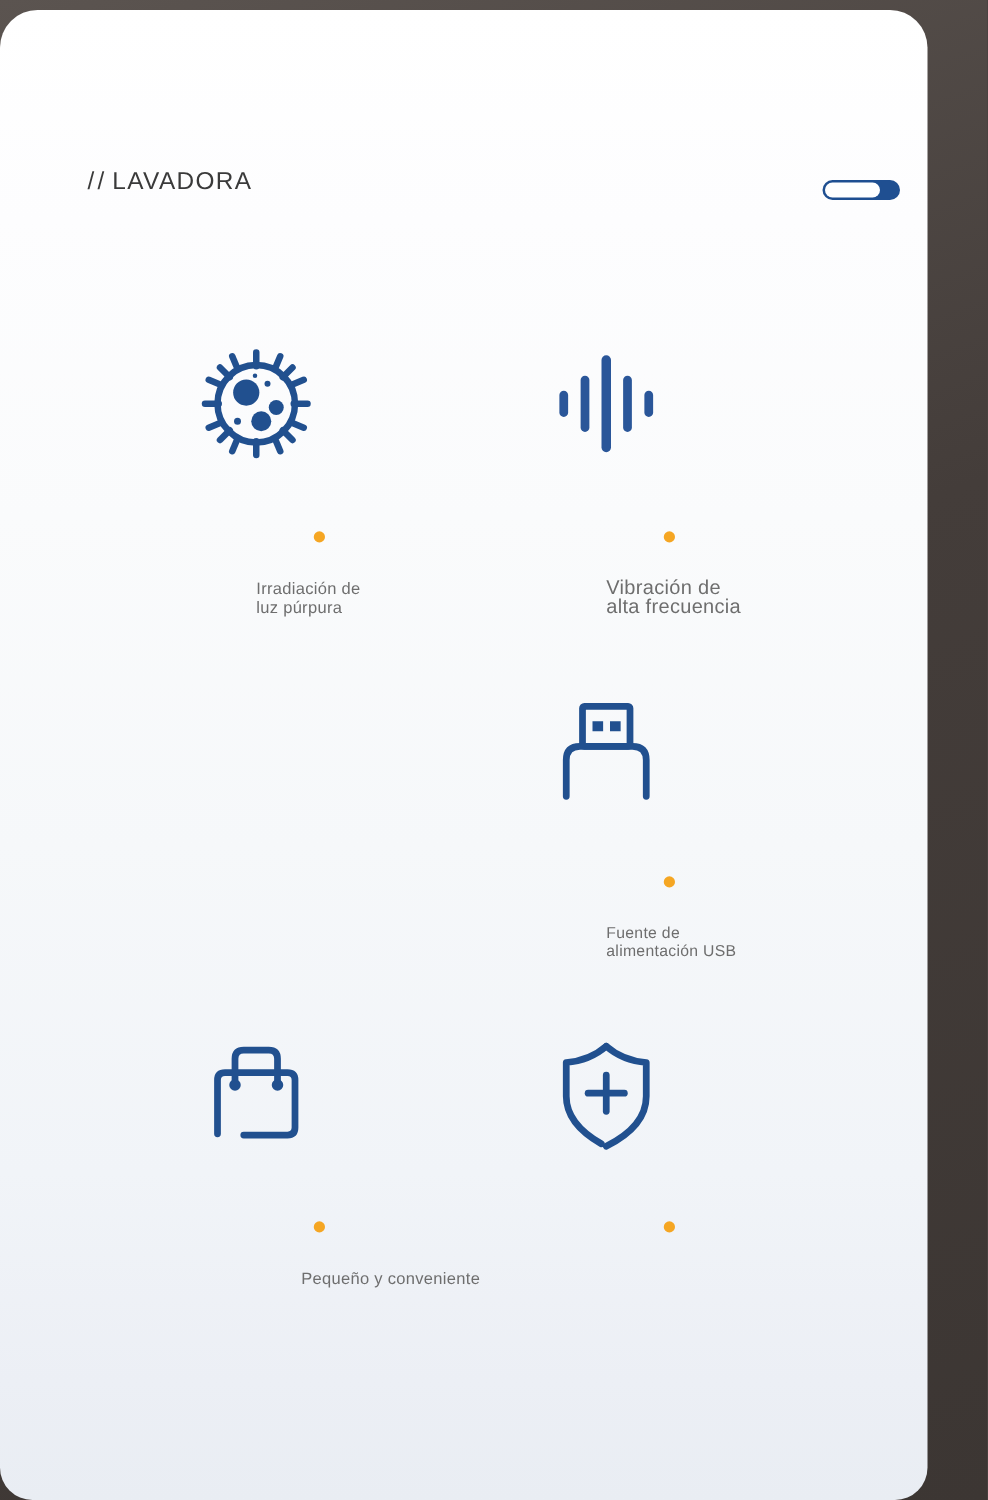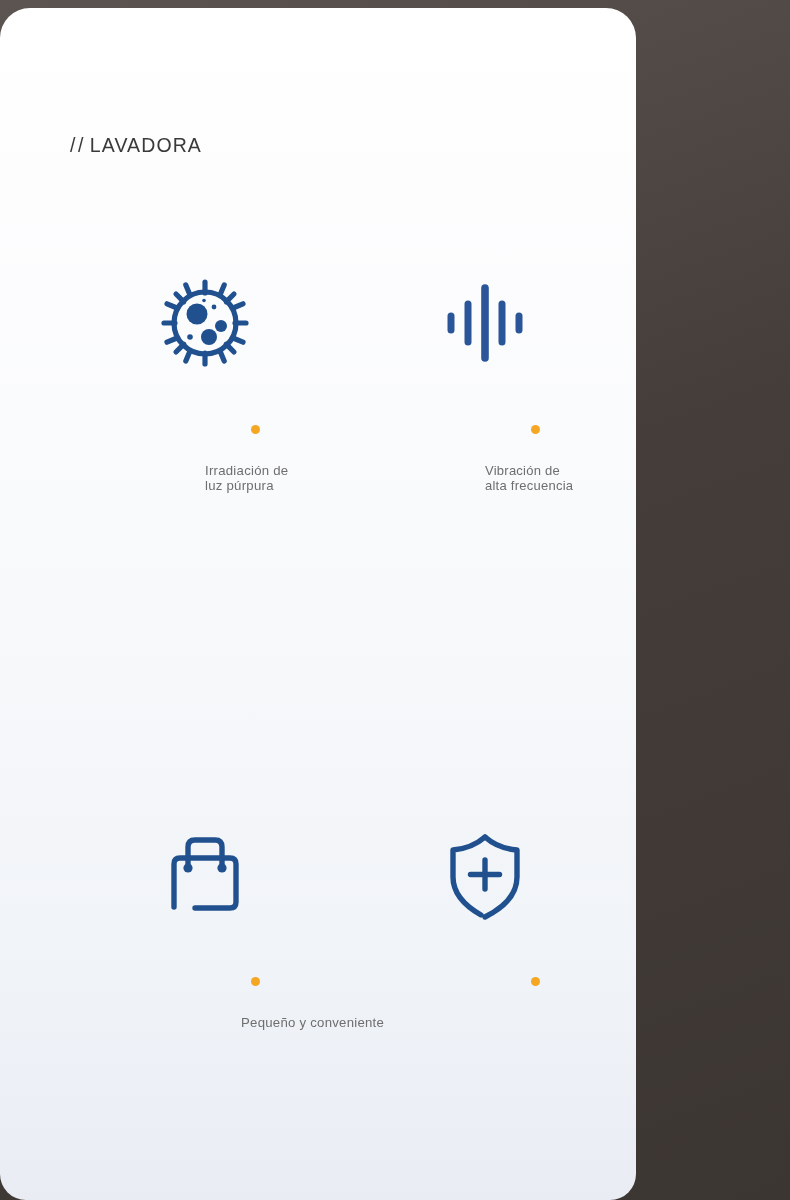--- a/index.html
+++ b/index.html
@@ -26,21 +26,21 @@
   #backdrop {
     position: absolute;
     inset: 0;
     background:
       linear-gradient(160deg, #5b5450 0%, #443d3a 45%, #3c3633 100%);
   }
   #card {
     position: absolute;
     left: 0;
     top: 8px;
-    width: 636px;
+    width: 742px;
     height: 1192px;
     border-radius: 30px 30px 26px 26px;
     background:
       linear-gradient(180deg,
         #ffffff 0%,
         #fdfdfe 14%,
         #fafbfc 34%,
         #f6f8fa 56%,
         #f1f4f8 78%,
         #eceff5 92%,
@@ -150,21 +150,21 @@
     left: 100px;
     width: 230px;
     font-size: 13.2px;
     line-height: 15.4px;
     color: #6e6e6e;
     letter-spacing: 0.25px;
     white-space: pre-line;
   }
 
   
-  .feature-cell.col-1 .feature-label { font-size: 13px; line-height: 15px; }
+  .feature-cell.col-1 .feature-label { font-size: 16px; line-height: 15px; }
   .row-2 .feature-cell.col-0 .feature-label,
   .row-2 .feature-cell.col-1 .feature-label { font-size: 12.6px; }
   .row-3 .feature-cell.col-0 .feature-label { font-size: 13.2px; margin-left: 36px; }
 
   svg { display: block; overflow: visible; }
 </style>
 </head>
 <body>
 
 <div id="page">
@@ -248,20 +248,40 @@
           <div class="dot"></div>
           <div class="feature-label">Vibración de
 alta frecuencia</div>
         </div>
 
       </div>
 
       <div class="feature-row row-2">
 
 
+        <div class="feature-cell col-1">
+          <div class="icon-box">
+            <div class="icon-inner">
+
+              <svg width="96" height="96" viewBox="0 0 96 96">
+                <g stroke="#21508f" fill="none" stroke-width="5.4" stroke-linecap="round" stroke-linejoin="round">
+                  <rect x="29" y="14" width="38" height="32" rx="1.5"></rect>
+                  <path d="M16 86 L16 57 Q16 46 27 46 L69 46 Q80 46 80 57 L80 86"></path>
+                </g>
+                <g fill="#21508f">
+                  <rect x="37" y="26" width="8.5" height="8"></rect>
+                  <rect x="51" y="26" width="8.5" height="8"></rect>
+                </g>
+              </svg>
+            </div>
+          </div>
+          <div class="dot"></div>
+          <div class="feature-label">Fuente de
+alimentación USB</div>
+        </div>
 
       </div>
 
       <div class="feature-row row-3">
 
         <div class="feature-cell col-0">
           <div class="icon-box">
             <div class="icon-inner">
 
               <svg width="96" height="96" viewBox="0 0 96 96">

